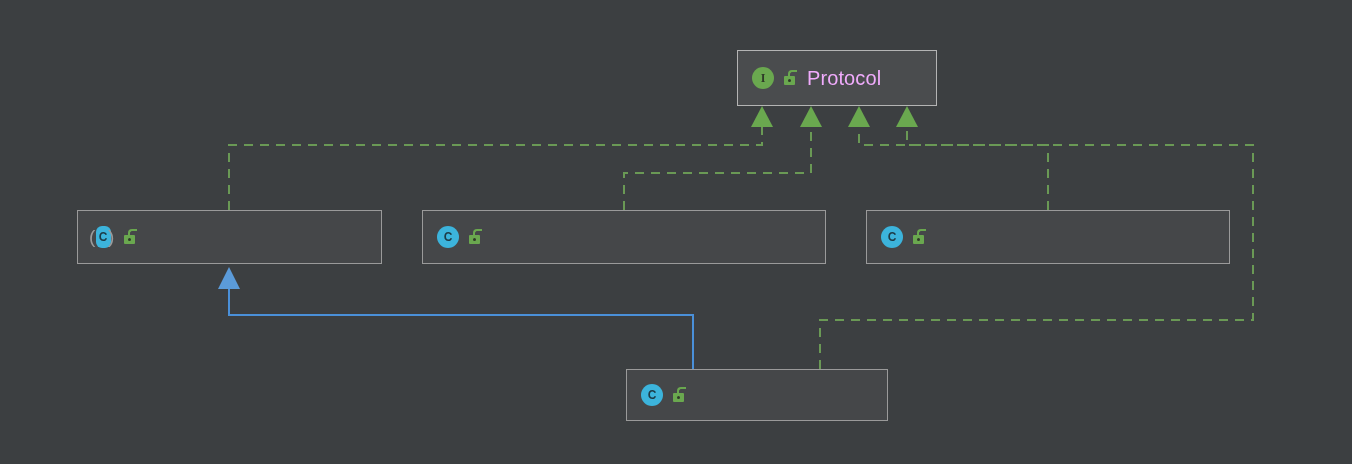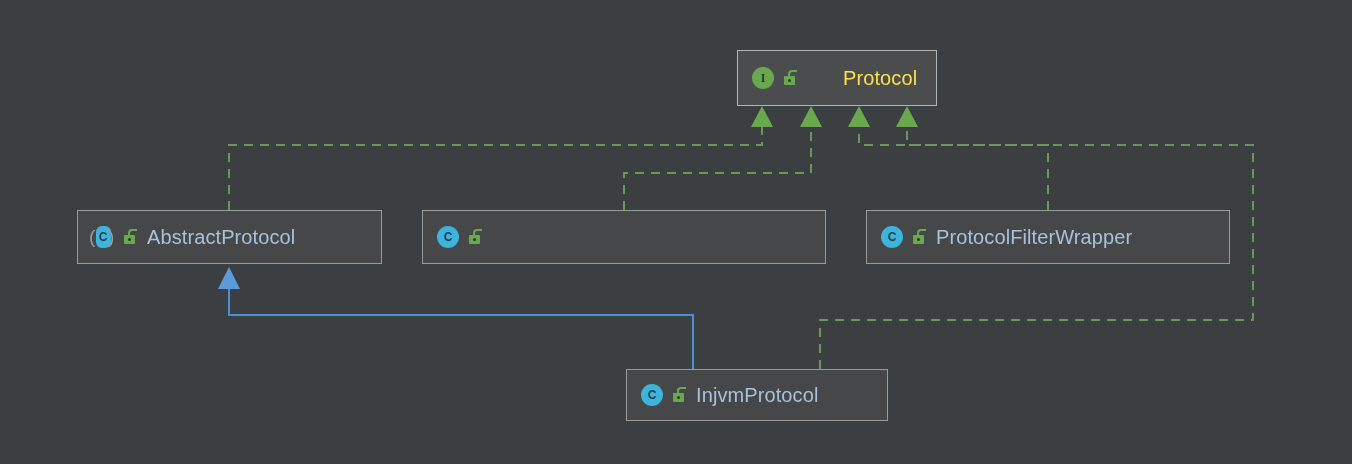--- a/index.html
+++ b/index.html
@@ -149,22 +149,21 @@
     border-right: none;
     border-radius: 4px 0 0 0;
     transform: rotate(0deg);
   }
   .node-label {
     font-size: 20px;
     color: #a9c2da;
     letter-spacing: 0.1px;
   }
   .uml-node.selected .node-label {
-    color: #fde047;
-    margin-left: 36px;
+    color: #f0abfc;
   }
 </style>
 </head>
 <body>
 
 <div id="diagram-root">
 
   <svg id="edge-layer" viewBox="0 0 1352 464" width="1352" height="464" xmlns="http://www.w3.org/2000/svg">
 
     <g>
@@ -211,21 +210,20 @@
       <span class="paren-left">(</span>
       <span class="glyph-body"></span>
       <span class="glyph-letter">C</span>
       <span class="paren-right">)</span>
     </span>
     <span class="visibility-icon">
       <span class="lock-shackle"></span>
       <span class="lock-body"></span>
       <span class="lock-keyhole"></span>
     </span>
-    <span class="node-label">AbstractProtocol</span>
   </div>
 
   <div class="uml-node" style="left:422px; top:210px; width:404px; height:54px;">
     <span class="node-kind-icon icon-class">
       <span class="glyph-body"></span>
       <span class="glyph-letter">C</span>
     </span>
     <span class="visibility-icon">
       <span class="lock-shackle"></span>
       <span class="lock-body"></span>
@@ -236,29 +234,27 @@
   <div class="uml-node" style="left:866px; top:210px; width:364px; height:54px;">
     <span class="node-kind-icon icon-class">
       <span class="glyph-body"></span>
       <span class="glyph-letter">C</span>
     </span>
     <span class="visibility-icon">
       <span class="lock-shackle"></span>
       <span class="lock-body"></span>
       <span class="lock-keyhole"></span>
     </span>
-    <span class="node-label">ProtocolFilterWrapper</span>
   </div>
 
   <div class="uml-node" style="left:626px; top:369px; width:262px; height:52px;">
     <span class="node-kind-icon icon-class">
       <span class="glyph-body"></span>
       <span class="glyph-letter">C</span>
     </span>
     <span class="visibility-icon">
       <span class="lock-shackle"></span>
       <span class="lock-body"></span>
       <span class="lock-keyhole"></span>
     </span>
-    <span class="node-label">InjvmProtocol</span>
   </div>
 
 </div>
 
 </body></html>

